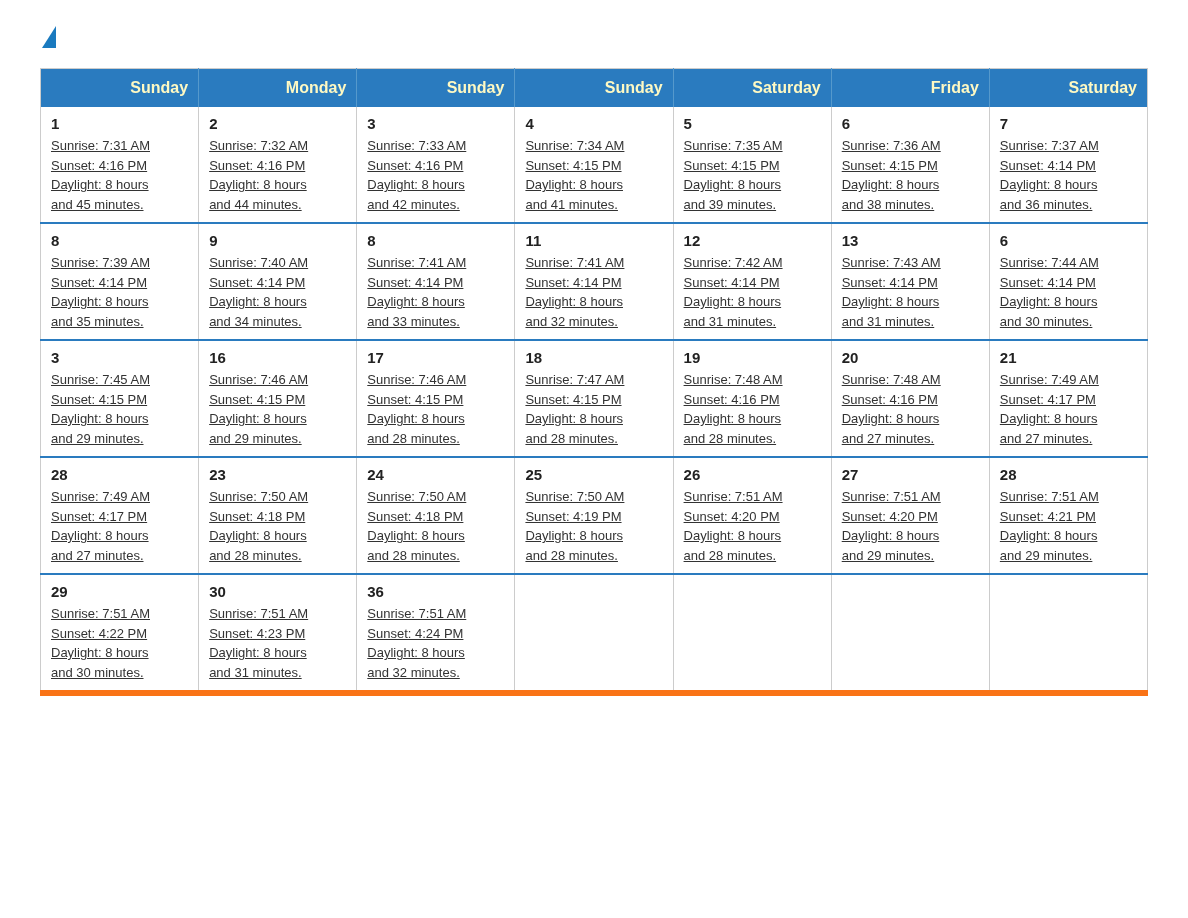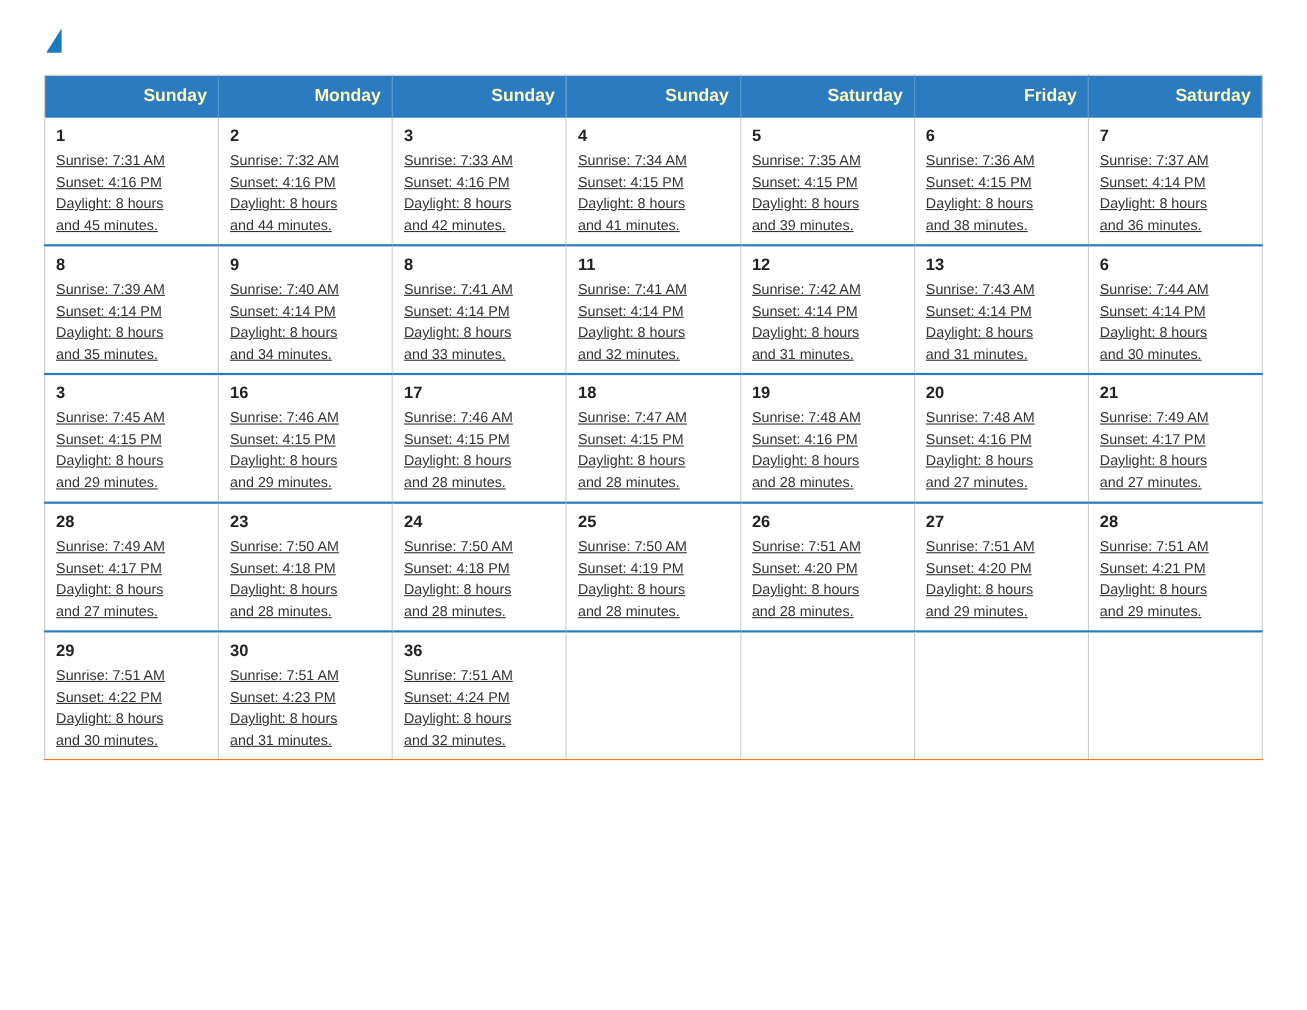--- a/index.html
+++ b/index.html
@@ -82,21 +82,21 @@
       border-bottom: 2px solid #2a7bbf;
       font-size: 13px;
       color: #333;
       width: 14.28%;
       min-height: 100px;
     }
     .calendar td:last-child {
       border-right: none;
     }
     .calendar tr:last-child td {
-      border-bottom: 1px solid #f97316;
+      border-bottom: 6px solid #f97316;
     }
     .day-number {
       font-size: 15px;
       font-weight: bold;
       color: #222;
       margin-bottom: 4px;
       display: block;
     }
     .day-info {
       font-size: 13px;

